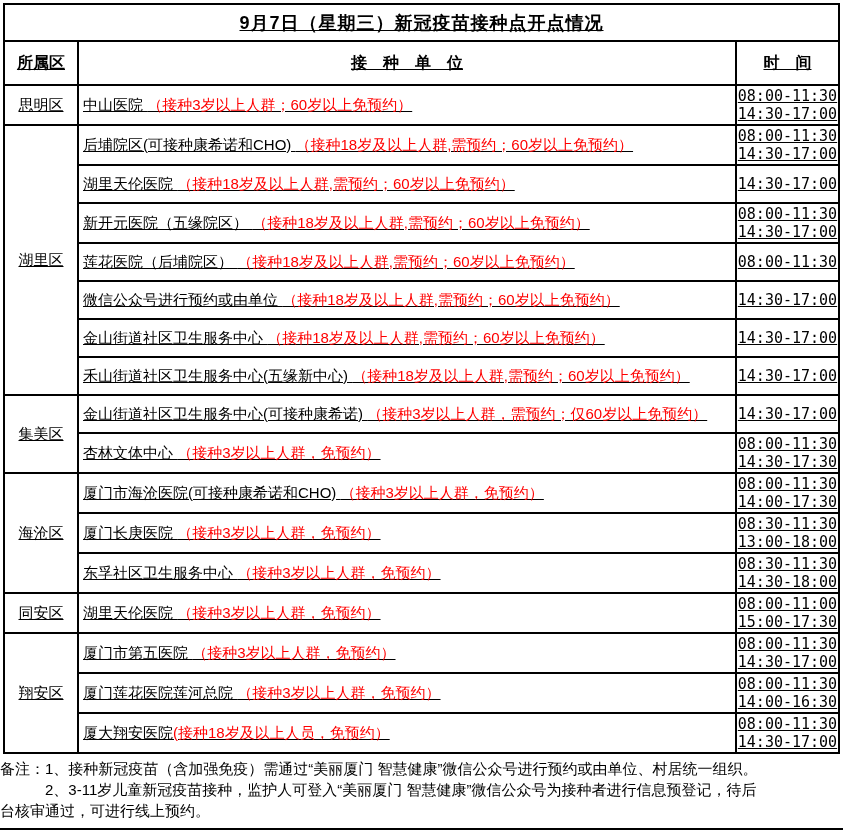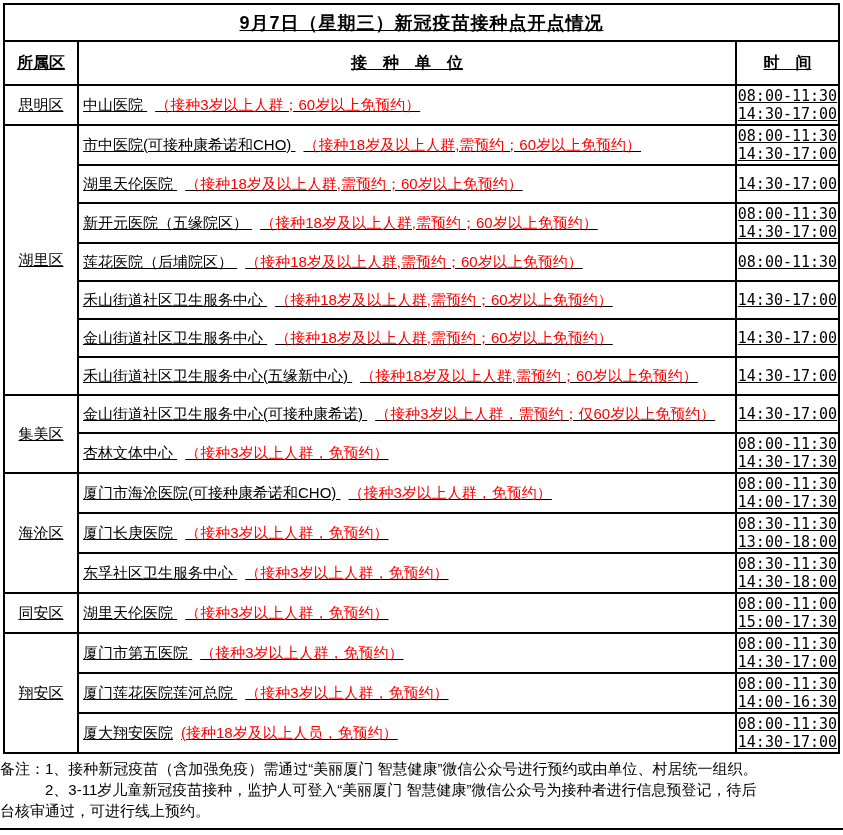--- a/index.html
+++ b/index.html
@@ -40,21 +40,21 @@
   td.district {
     text-align: center;
     font-size: 15px;
   }
   td.unit {
     font-size: 15px;
     padding: 0 4px;
     text-align: left;
     white-space: nowrap;
   }
-  td.unit .unit-note { color: var(--red, #ff0000); margin-left: 8px; }
+  td.unit .unit-note { color: var(--red, #ff0000); }
   td.time {
     text-align: center;
     font-size: 15px;
     font-family: "DejaVu Sans Mono", monospace;
     line-height: 18px;
     padding: 1px 0;
   }
   .notes {
     width: 843px;
     box-sizing: border-box;
@@ -90,21 +90,21 @@
         <tr>
           <td class="district" rowspan="1">思明区</td>
           <td class="unit"><span class="unit-name">中山医院 </span><span class="unit-note">（接种3岁以上人群；60岁以上免预约）</span></td>
           <td class="time">
             <div>08:00-11:30</div>
             <div>14:30-17:00</div>
           </td>
         </tr>
         <tr>
           <td class="district" rowspan="7">湖里区</td>
-          <td class="unit"><span class="unit-name">市中医院(可接种康希诺和CHO) </span><span class="unit-note">（接种18岁及以上人群,需预约；60岁以上免预约）</span></td>
+          <td class="unit"><span class="unit-name">后埔院区(可接种康希诺和CHO) </span><span class="unit-note">（接种18岁及以上人群,需预约；60岁以上免预约）</span></td>
           <td class="time">
             <div>08:00-11:30</div>
             <div>14:30-17:00</div>
           </td>
         </tr>
         <tr>
           <td class="unit"><span class="unit-name">湖里天伦医院 </span><span class="unit-note">（接种18岁及以上人群,需预约；60岁以上免预约）</span></td>
           <td class="time">
             <div>14:30-17:00</div>
           </td>
@@ -116,21 +116,21 @@
             <div>14:30-17:00</div>
           </td>
         </tr>
         <tr>
           <td class="unit"><span class="unit-name">莲花医院（后埔院区） </span><span class="unit-note">（接种18岁及以上人群,需预约；60岁以上免预约）</span></td>
           <td class="time">
             <div>08:00-11:30</div>
           </td>
         </tr>
         <tr>
-          <td class="unit"><span class="unit-name">禾山街道社区卫生服务中心 </span><span class="unit-note">（接种18岁及以上人群,需预约；60岁以上免预约）</span></td>
+          <td class="unit"><span class="unit-name">微信公众号进行预约或由单位 </span><span class="unit-note">（接种18岁及以上人群,需预约；60岁以上免预约）</span></td>
           <td class="time">
             <div>14:30-17:00</div>
           </td>
         </tr>
         <tr>
           <td class="unit"><span class="unit-name">金山街道社区卫生服务中心 </span><span class="unit-note">（接种18岁及以上人群,需预约；60岁以上免预约）</span></td>
           <td class="time">
             <div>14:30-17:00</div>
           </td>
         </tr>

